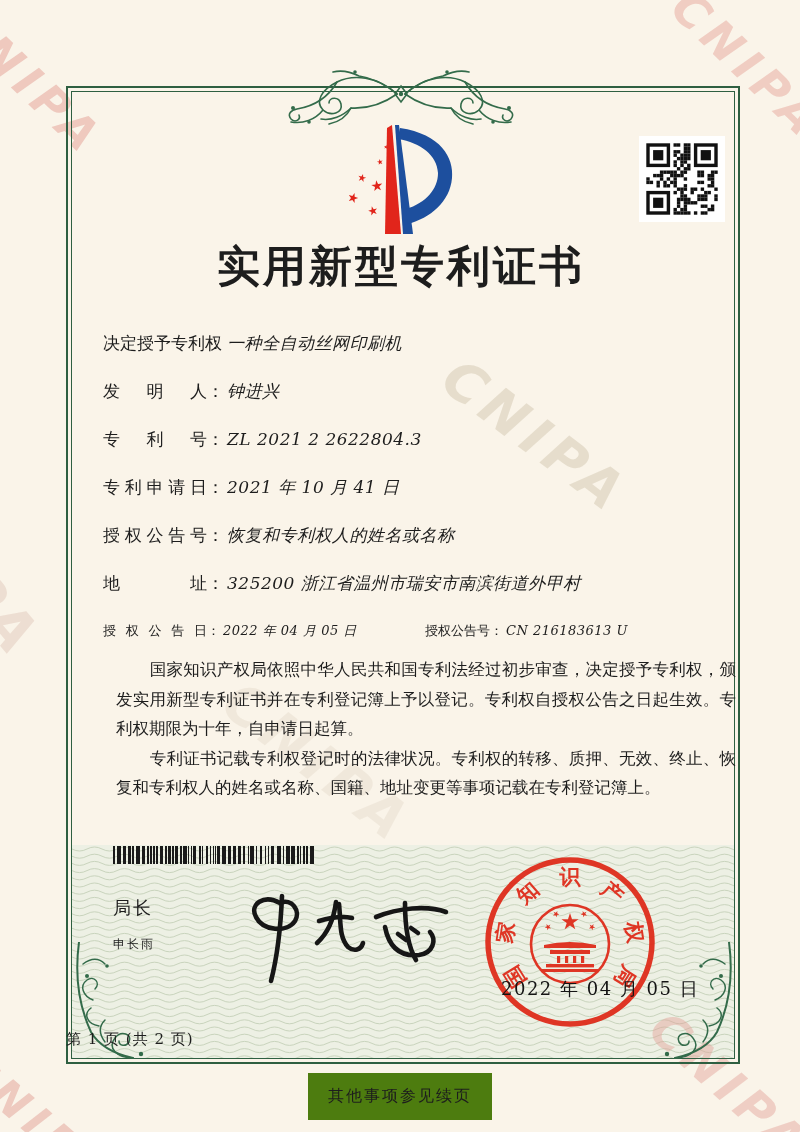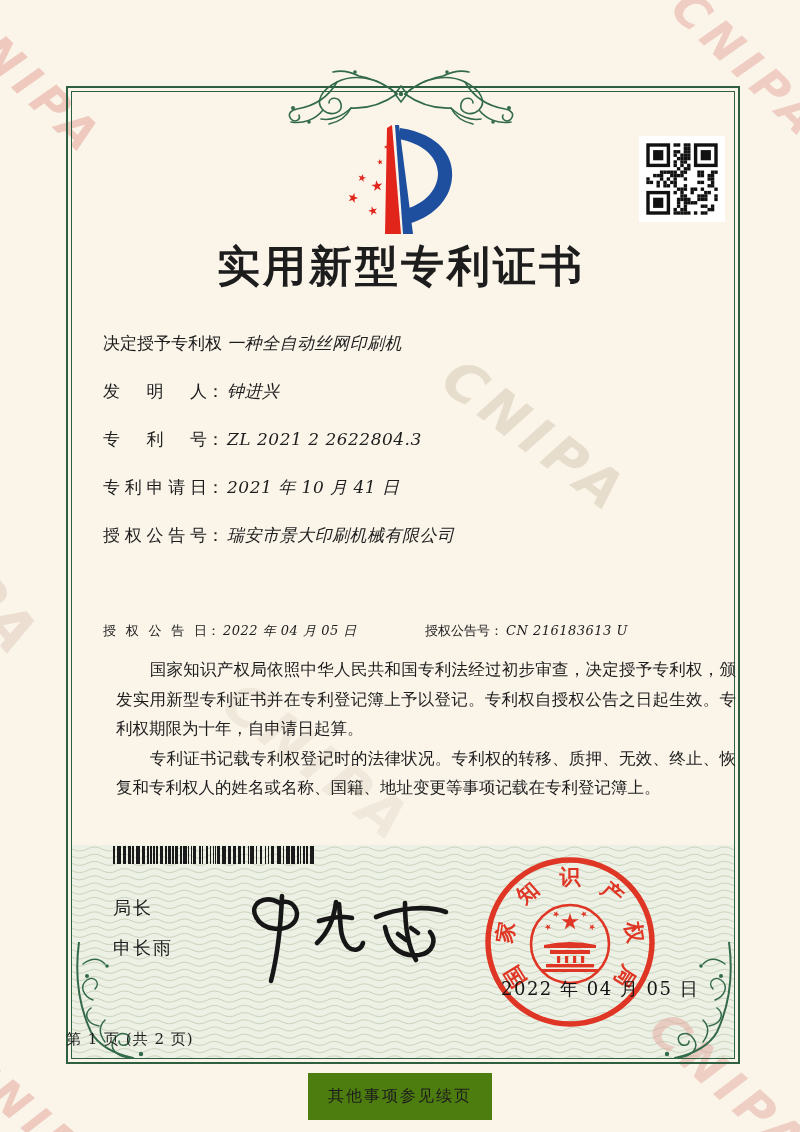--- a/index.html
+++ b/index.html
@@ -34,21 +34,21 @@
   .flabel{display:inline-block;width:104px;text-align:justify;text-align-last:justify;}
   .fvalue{margin-left:3px;letter-spacing:0.5px;font-style:italic;}
   .grant{position:absolute;top:621px;font-size:13px;line-height:19px;white-space:nowrap;z-index:5;}
   .grant-date{left:103px;} .grant-num{left:425px;}
   
   .paras{position:absolute;left:116px;top:655px;width:620px;z-index:5;}
   .para{margin:0;font-size:16.5px;line-height:29.5px;text-align:justify;text-indent:2.05em;}
   
   .barcode{position:absolute;left:113px;top:846px;z-index:3;}
   .signer-title{position:absolute;left:113px;top:896px;font-size:18px;letter-spacing:2px;z-index:5;}
-  .signer-name{position:absolute;left:113px;top:936px;font-size:18px;letter-spacing:2px;z-index:5;}
+  .signer-name{position:absolute;left:113px;top:936px;font-size:12px;letter-spacing:2px;z-index:5;}
   .signature{position:absolute;left:240px;top:890px;z-index:5;}
   .seal{position:absolute;left:482px;top:854px;z-index:4;opacity:0.93;}
   .seal-date{position:absolute;left:501px;top:977px;font-size:18px;letter-spacing:1.5px;z-index:6;color:#141414;}
   .page-footer{position:absolute;left:66px;top:1030px;width:650px;
                font-size:15px;letter-spacing:1px;z-index:5;}
   .note{position:absolute;left:0;top:1073px;width:800px;text-align:center;z-index:5;}
   .note-box{display:inline-block;background:#4d7c0f;padding:13px 20px;font-size:16px;letter-spacing:2px;}
   .ornament{position:absolute;z-index:3;}
   .flourish{left:285px;top:64px;}
   .corner-bl{left:71px;top:942px;}
@@ -315,22 +315,23 @@
   <div class="fields">
 
       <div class="frow"><span class="flabel">决定授予专利权</span><span class="fcolon">：</span><span class="fvalue">一种全自动丝网印刷机</span></div>
 
       <div class="frow"><span class="flabel">发明人</span><span class="fcolon">：</span><span class="fvalue">钟进兴</span></div>
 
       <div class="frow"><span class="flabel">专利号</span><span class="fcolon">：</span><span class="fvalue">ZL 2021 2 2622804.3</span></div>
 
       <div class="frow"><span class="flabel">专利申请日</span><span class="fcolon">：</span><span class="fvalue">2021 年 10 月 41 日</span></div>
 
-      <div class="frow"><span class="flabel">授权公告号</span><span class="fcolon">：</span><span class="fvalue">瑞安市景大印刷机械有限公司</span></div>
-
+      <div class="frow"><span class="flabel">授权公告号</span><span class="fcolon">：</span><span class="fvalue">恢复和专利权人的姓名或名称</span></div>
+
+      <div class="frow"><span class="flabel">地址</span><span class="fcolon">：</span><span class="fvalue">325200 浙江省温州市瑞安市南滨街道外甲村</span></div>
     </div>
 
   <div class="grant grant-date abs"><span class="flabel">授权公告日</span><span>：</span><span class="fvalue">2022 年 04 月 05 日</span></div>
   <div class="grant grant-num abs"><span>授权公告号</span><span>：</span><span class="fvalue">CN 216183613 U</span></div>
 
   <div class="paras">
 
       <p class="para">国家知识产权局依照中华人民共和国专利法经过初步审查，决定授予专利权，颁发实用新型专利证书并在专利登记簿上予以登记。专利权自授权公告之日起生效。专利权期限为十年，自申请日起算。</p>
 
       <p class="para">专利证书记载专利权登记时的法律状况。专利权的转移、质押、无效、终止、恢复和专利权人的姓名或名称、国籍、地址变更等事项记载在专利登记簿上。</p>

